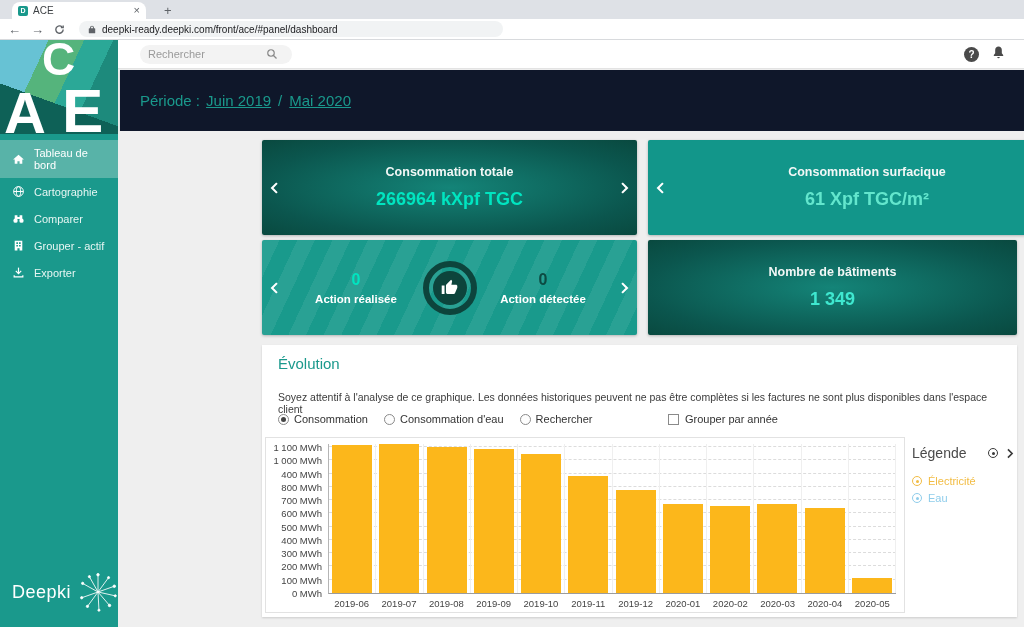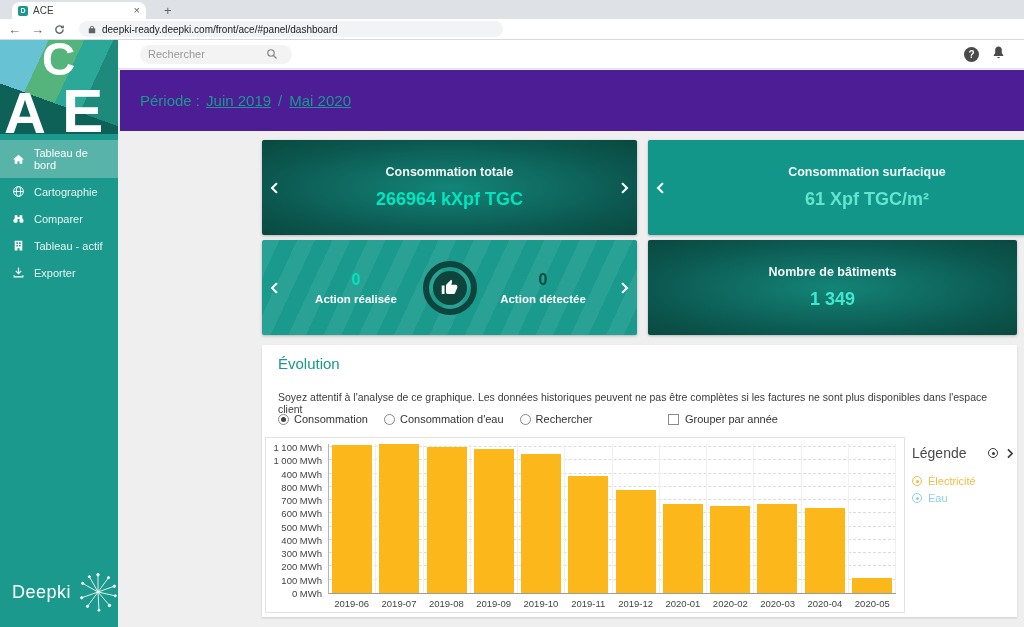--- a/index.html
+++ b/index.html
@@ -51,21 +51,21 @@
   .search { width:152px; height:19px; background:#f3f3f3; border-radius:10px; display:flex;
             align-items:center; padding:0 8px; margin-left:4px; }
   .search input { border:none; outline:none; background:transparent; font-size:11px; color:#555;
                   width:118px; font-family:"Liberation Sans", sans-serif; }
   .search input::placeholder { color:#9a9a9a; }
   .top-icons { margin-left:auto; display:flex; align-items:center; gap:12px; }
   .help { width:15px; height:15px; border-radius:50%; background:#4a4a4a; color:#fff; font-size:10px;
           font-weight:bold; display:flex; align-items:center; justify-content:center; }
   .bell svg { width:15px; height:15px; }
 
-  .periodband { position:absolute; left:2px; top:30px; right:0; height:61px; background:#4c1d95;
+  .periodband { position:absolute; left:2px; top:30px; right:0; height:61px; background:#0f172a;
                 box-shadow:0 1px 2px rgba(0,0,0,.12); display:flex; align-items:center; padding:0 20px; }
   .periodband, .periodband a { color:#1a998c; font-size:15px; }
   .periodband a { text-decoration:underline; margin:0 6px; }
   .periodband .sep { margin:0 1px; }
 
   .content { position:absolute; left:0; top:91px; right:0; bottom:0; background:#efefef; }
 
   
   .card { position:absolute; border-radius:2px; box-shadow:0 1px 3px rgba(0,0,0,.25); color:#fff; }
   .card-grad { background:radial-gradient(ellipse at center, #148478 0%, #0b564e 72%, #09493f 100%); }
@@ -199,21 +199,21 @@
             </svg>
           </span>
           <span>Comparer</span>
         </div>
         <div class="nav-item">
           <span class="nav-ic">
             <svg viewBox="0 0 24 24" fill="#fff">
               <path d="M5 3h14v18H5zM8 6h3v3H8zm5 0h3v3h-3zM8 11h3v3H8zm5 0h3v3h-3zM10 17h4v4h-4z" fill-rule="evenodd"></path>
             </svg>
           </span>
-          <span>Tableau - actif</span>
+          <span>Grouper - actif</span>
         </div>
         <div class="nav-item">
           <span class="nav-ic">
             <svg viewBox="0 0 24 24" fill="none" stroke="#fff" stroke-width="2.2">
               <line x1="12" y1="3" x2="12" y2="13"></line>
               <polyline points="7,9 12,14 17,9"></polyline>
               <path d="M4 17v3h16v-3"></path>
             </svg>
           </span>
           <span>Exporter</span>

